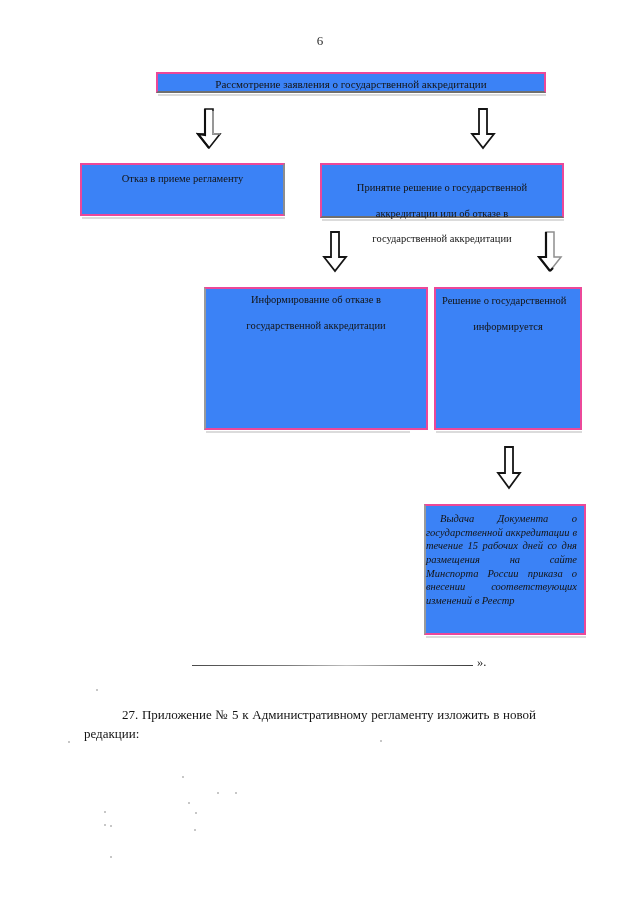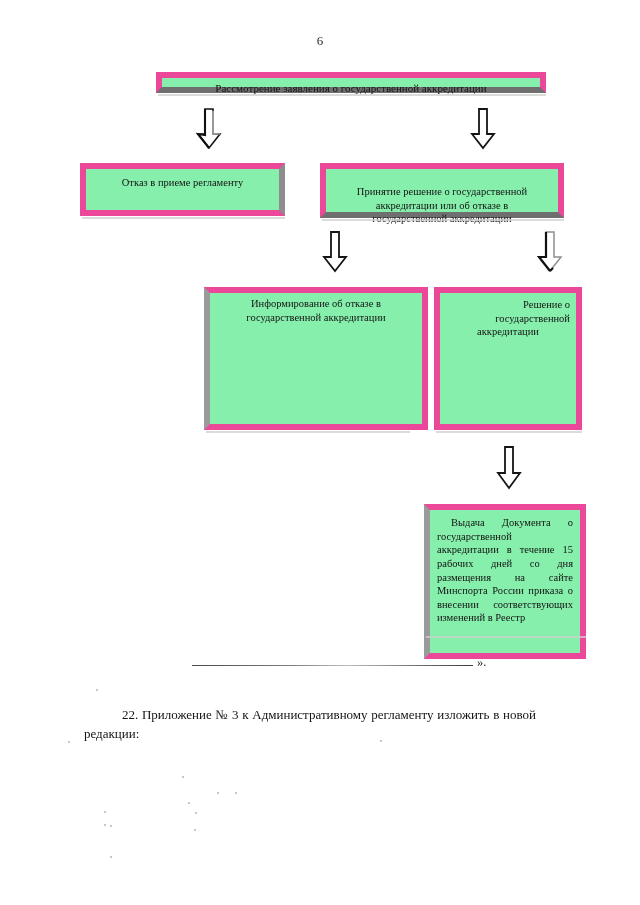--- a/index.html
+++ b/index.html
@@ -30,31 +30,31 @@
     text-align: center;
     font-size: 13px;
     color: #2b2b2b;
     letter-spacing: .2px;
   }
 
   
   .fc-box {
     position: absolute;
     box-sizing: border-box;
-    background: #86efac;
-    border: 6px solid #ec4899;
+    background: #3b82f6;
+    border: 2px solid #ec4899;
     font-size: 10.5px;
     line-height: 1.30;
     color: #141414;
     padding: 4px 7px 4px 7px;
   }
   .fc-box.center { text-align: center; }
   .fc-box.just   { text-align: justify; text-align-last: left; }
   .fc-box p { margin: 0; }
-  .fc-box p + p { margin-top: 0px; }
+  .fc-box p + p { margin-top: 12px; }
   .edge-soft-right { border-right-color: #8d8d8d; }
   .edge-soft-left  { border-left-color:  #9a9a9a; }
   .edge-soft-bottom{ border-bottom-color:#6f6f6f; }
 
   
   .smudge {
     position: absolute;
     background: #cfcfcf;
     opacity: .75;
     height: 2px;
@@ -151,40 +151,40 @@
     </svg>
   </div>
 
   <div class="fc-box center edge-soft-left" style="left:204px; top:287px; width:224px; height:143px; padding-top:4px;">
     <p>Информирование об отказе в</p>
     <p>государственной аккредитации</p>
   </div>
   <div class="smudge" style="left:206px; top:431px; width:204px;"></div>
 
   <div class="fc-box" style="left:434px; top:287px; width:148px; height:143px; padding:5px 6px 4px 6px;">
-    <p style="text-align:right;">Решение о государственной</p>
-    <p style="text-align:center;">аккредитации</p>
+    <p style="text-align:left;">Решение о государственной</p>
+    <p style="text-align:center;">информируется</p>
   </div>
   <div class="smudge" style="left:436px; top:431px; width:146px;"></div>
 
   <div class="arrow-down" style="left:496px; top:446px; width:26px; height:44px;">
     <svg viewBox="0 0 26 44" preserveAspectRatio="none" aria-hidden="true">
       <path d="M9 1 L17 1 L17 27 L24 27 L13 42 L2 27 L9 27 Z" fill="#ffffff" stroke="#151515" stroke-width="1.8"></path>
     </svg>
   </div>
 
-  <div class="fc-box just edge-soft-left" style="left:424px; top:504px; width:162px; height:155px; padding:6px 7px 4px 7px;">
+  <div class="fc-box just edge-soft-left" style="left:424px; top:504px; width:162px; height:131px; padding:6px 7px 4px 0;font-style:italic;">
     <p style="text-indent:14px;">Выдача Документа о государственной аккредитации в течение 15 рабочих дней со дня размещения на сайте Минспорта России приказа о внесении соответствующих изменений в Реестр</p>
   </div>
   <div class="smudge" style="left:426px; top:636px; width:160px;"></div>
 
   <div class="rule-line" style="left:192px; top:665px; width:281px;"></div>
   <div class="rule-quote" style="left:477px; top:655px;">».</div>
 
-  <div class="body-par" style="left:84px; top:706px; width:452px;">22. Приложение № 3 к Административному регламенту изложить в новой редакции:</div>
+  <div class="body-par" style="left:84px; top:706px; width:452px;">27. Приложение № 5 к Административному регламенту изложить в новой редакции:</div>
 
   <div class="speck" style="left:182px; top:776px;"></div>
   <div class="speck" style="left:217px; top:792px;"></div>
   <div class="speck" style="left:235px; top:792px;"></div>
   <div class="speck" style="left:188px; top:802px;"></div>
   <div class="speck" style="left:104px; top:811px;"></div>
   <div class="speck" style="left:195px; top:812px;"></div>
   <div class="speck" style="left:104px; top:824px;"></div>
   <div class="speck" style="left:110px; top:825px;"></div>
   <div class="speck" style="left:194px; top:829px;"></div>

